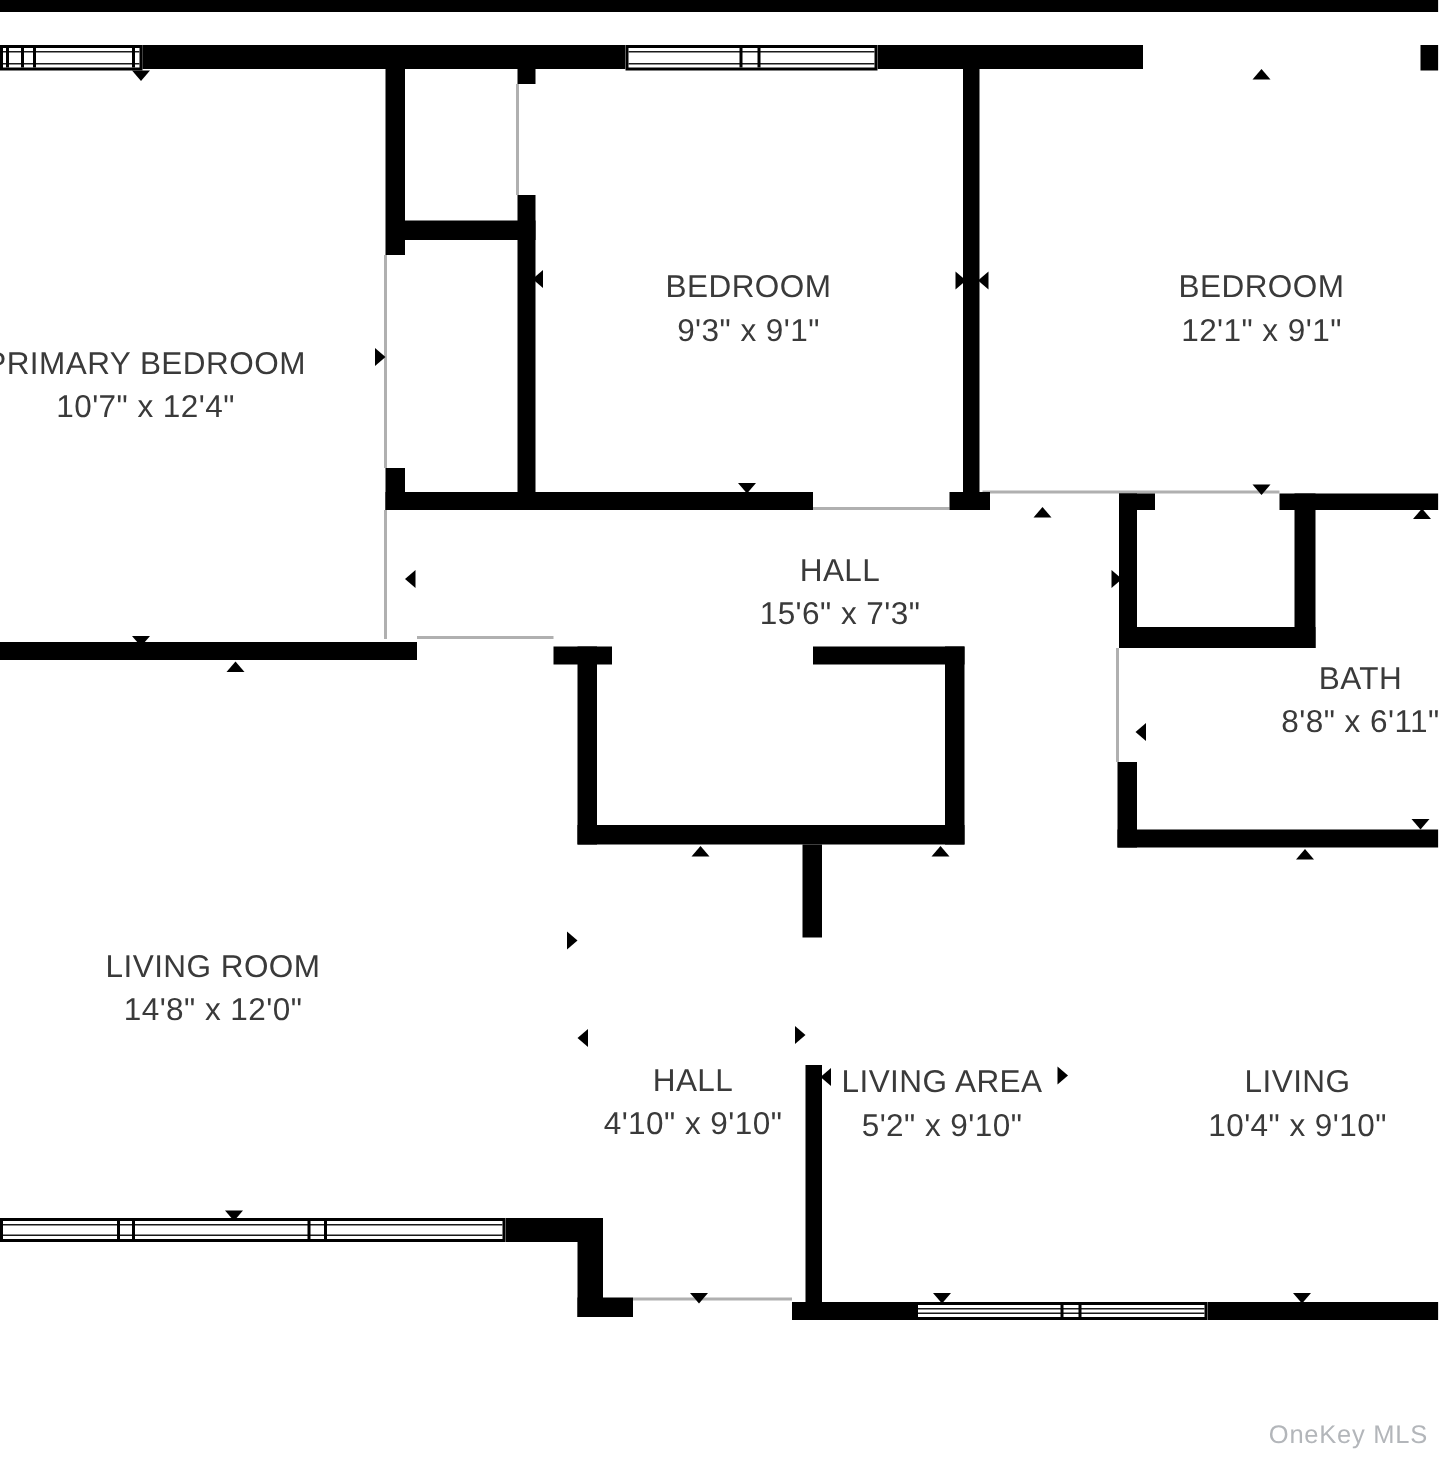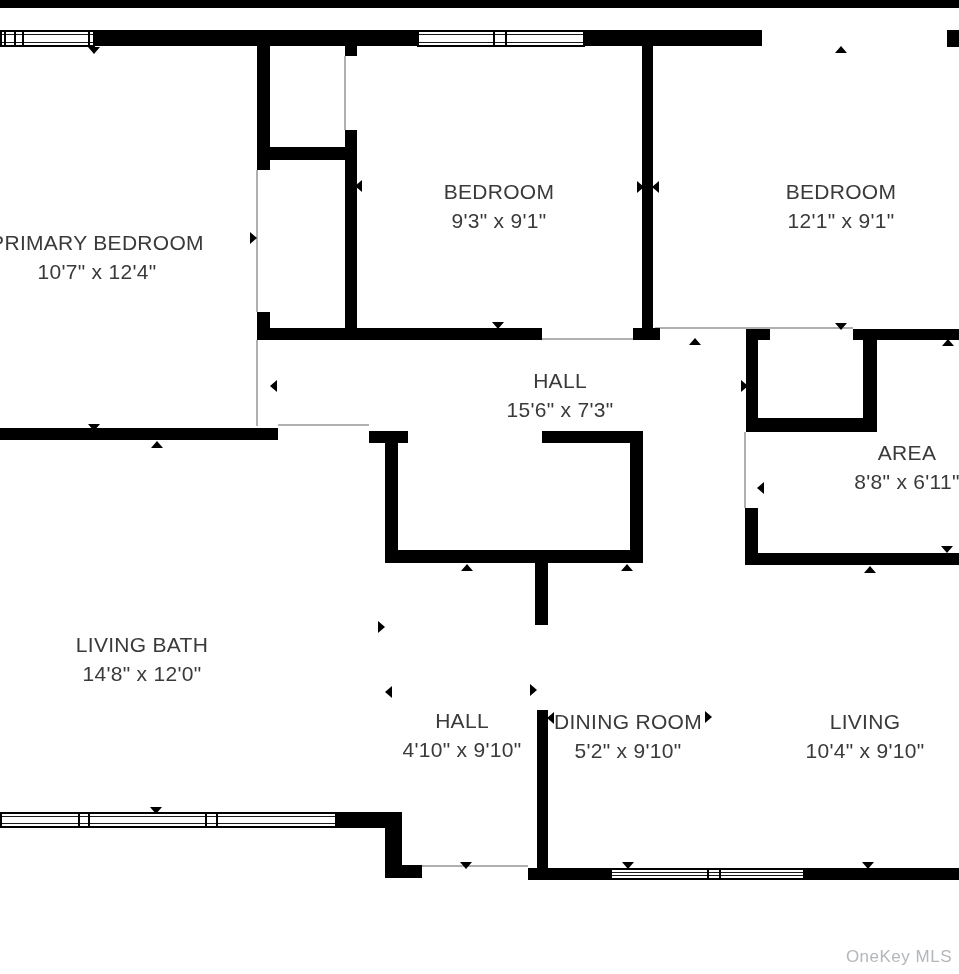--- a/index.html
+++ b/index.html
@@ -132,32 +132,32 @@
     </div>
     <div class="room-label" style="left: 841px; top: 192px;">
       <div>BEDROOM</div>
       <div>12'1" x 9'1"</div>
     </div>
     <div class="room-label" style="left: 560px; top: 381px;">
       <div>HALL</div>
       <div>15'6" x 7'3"</div>
     </div>
     <div class="room-label" style="left: 907px; top: 453px;">
-      <div>AREA</div>
+      <div>BATH</div>
       <div>8'8" x 6'11"</div>
     </div>
     <div class="room-label" style="left: 142px; top: 645px;">
-      <div>LIVING BATH</div>
+      <div>LIVING ROOM</div>
       <div>14'8" x 12'0"</div>
     </div>
     <div class="room-label" style="left: 462px; top: 721px;">
       <div>HALL</div>
       <div>4'10" x 9'10"</div>
     </div>
     <div class="room-label" style="left: 628px; top: 722px;">
-      <div>DINING ROOM</div>
+      <div>LIVING AREA</div>
       <div>5'2" x 9'10"</div>
     </div>
     <div class="room-label" style="left: 865px; top: 722px;">
       <div>LIVING</div>
       <div>10'4" x 9'10"</div>
     </div>
   </div>
 
 </body></html>

